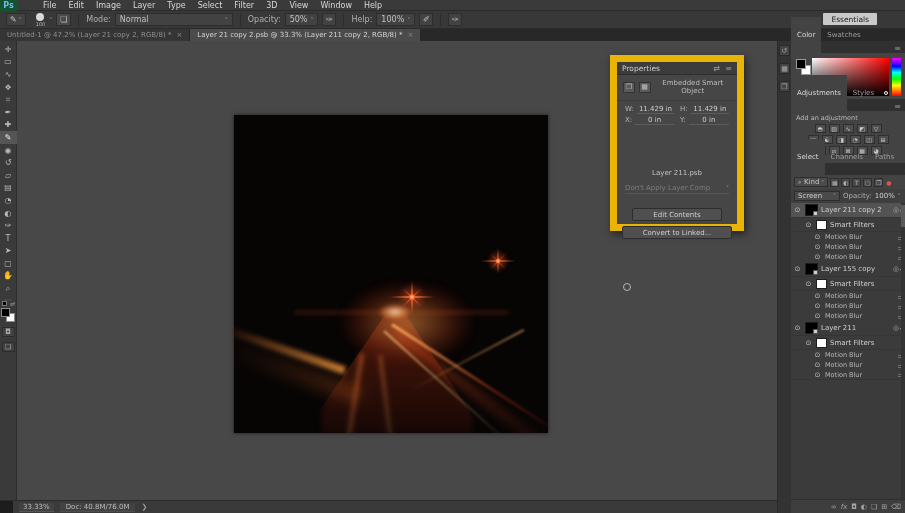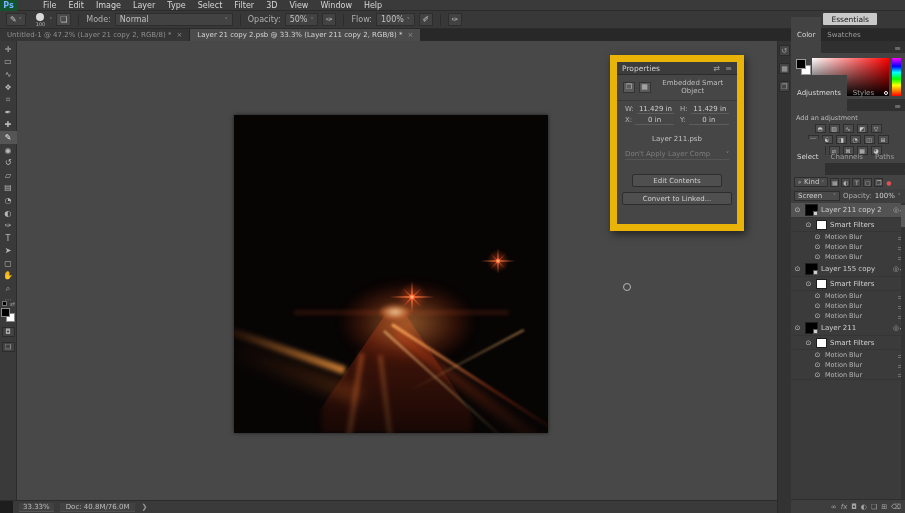--- a/index.html
+++ b/index.html
@@ -102,21 +102,21 @@
     box-shadow:2px 3px 8px rgba(0,0,0,.55);border:7px solid #eab308;font-size:7px;z-index:5;text-align:center;}
   .props-header{height:13px;background:#3c3c3c;border-bottom:1px solid #2c2c2c;display:flex;
     align-items:center;padding:0 5px;color:#d0d0d0;font-size:7.5px;}
   .props-header .sp{flex:1;}
   .props-hicon{margin-left:5px;color:#9e9e9e;font-size:8px;}
   .props-row{display:flex;align-items:center;padding:4px 6px 2px 6px;gap:4px;color:#bdbdbd;}
   .type-chip{width:13px;height:11px;background:#5a5a5a;border:1px solid #333;display:flex;align-items:center;justify-content:center;font-size:7px;}
   .dim-grid{display:grid;grid-template-columns:1fr 1fr;gap:2px 6px;padding:4px 8px;border-top:1px solid #3a3a3a;margin-top:3px;}
   .dim-cell{display:flex;gap:3px;align-items:baseline;color:#b5b5b5;}
   .dim-val{border-bottom:1px solid #5c5c5c;flex:1;color:#cfcfcf;}
-  .src-file{padding:6px 8px 2px 8px;color:#c3c3c3;}
+  .src-file{padding:6px 8px 2px 8px;color:#c3c3c3;margin-top:34px;}
   .comp-select{margin:3px 8px;height:12px;border-bottom:1px solid #555;color:#7d7d7d;display:flex;align-items:center;justify-content:space-between;}
   .props-buttons{display:flex;flex-direction:column;align-items:center;gap:5px;margin-top:14px;}
   .pbtn{min-width:62px;height:13px;background:#4f4f4f;border:1px solid #2d2d2d;border-radius:2px;
     color:#d0d0d0;font-size:7px;display:flex;align-items:center;justify-content:center;padding:0 20px;}
 
   
   .strip{position:absolute;left:777px;top:41px;width:14px;bottom:0;background:#333333;border-left:1px solid #2a2a2a;
     display:flex;flex-direction:column;align-items:center;padding-top:4px;gap:7px;}
   .strip-icon{width:11px;height:11px;background:#454545;border:1px solid #2a2a2a;display:flex;
     align-items:center;justify-content:center;font-size:7px;color:#a8a8a8;}
@@ -228,21 +228,21 @@
     <span class="ob-sep"></span>
     <span class="lp-small">Opacity:</span>
     <div class="ob-select">
       <span>50%</span>
       <span class="caret">˅</span>
     </div>
     <div class="ob-btn">
       <span>✑</span>
     </div>
     <span class="ob-sep"></span>
-    <span class="lp-small">Flow:</span>
+    <span class="lp-small">Help:</span>
     <div class="ob-select">
       <span>100%</span>
       <span class="caret">˅</span>
     </div>
     <div class="ob-btn">
       <span>✐</span>
     </div>
     <span class="ob-sep"></span>
     <div class="ob-btn">
       <span>✑</span>

